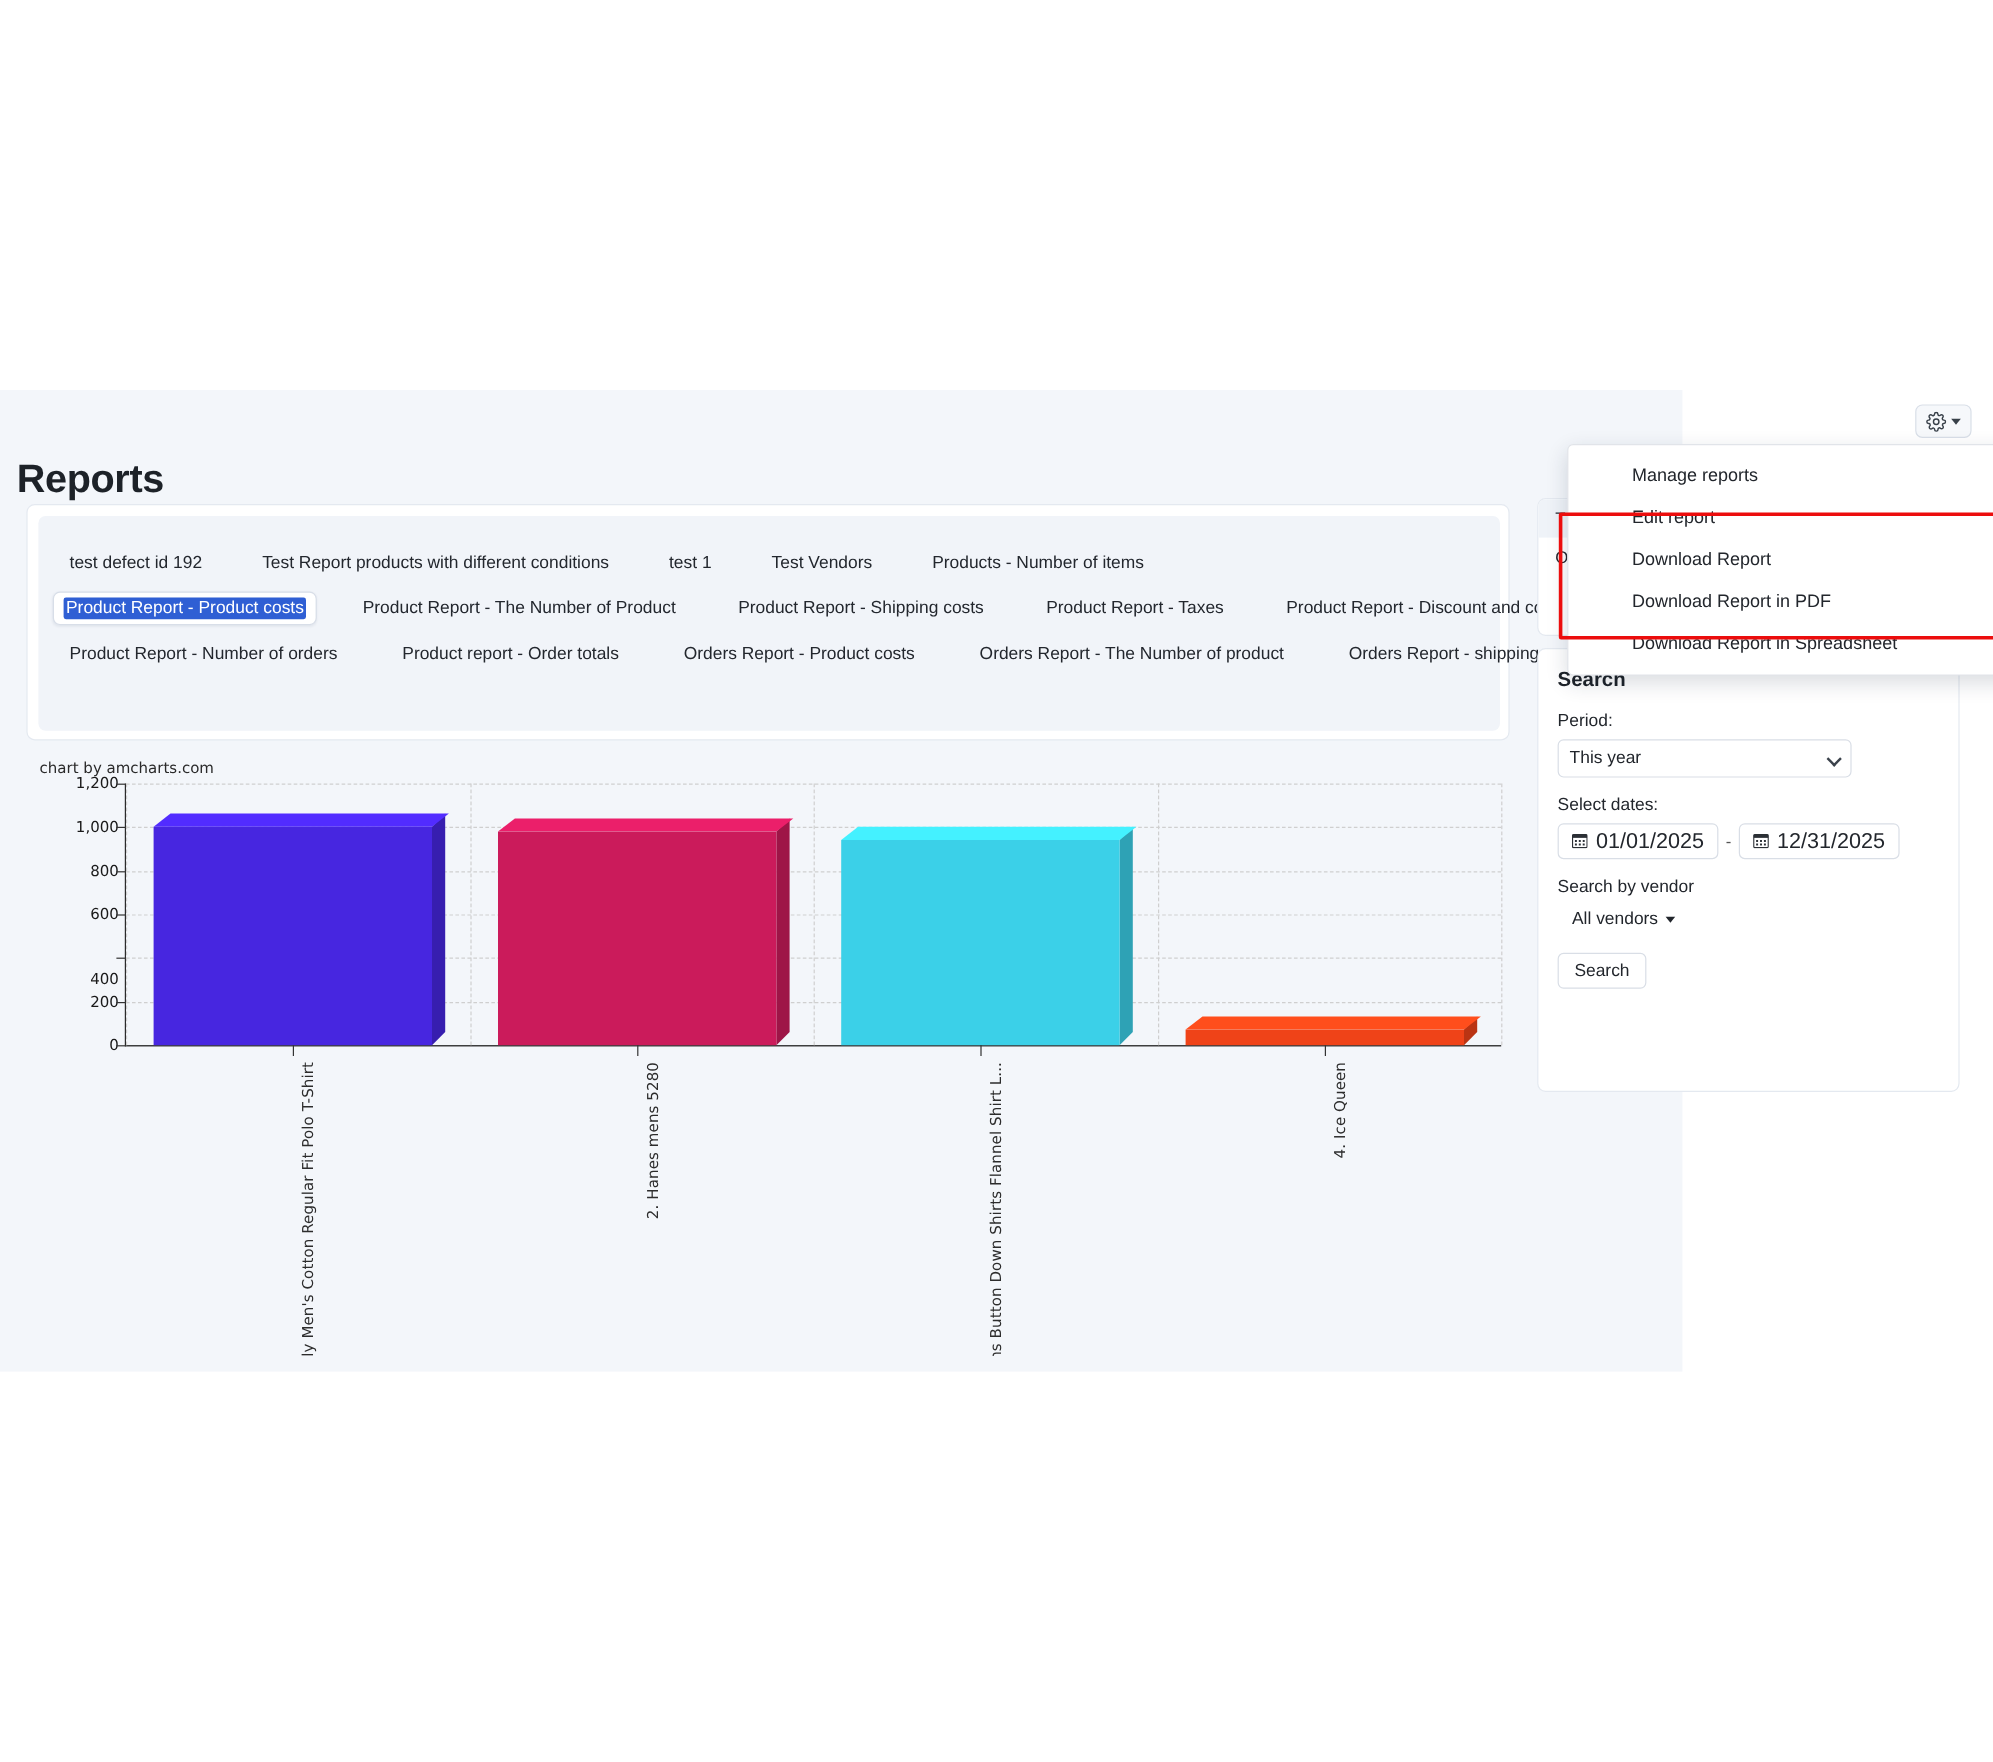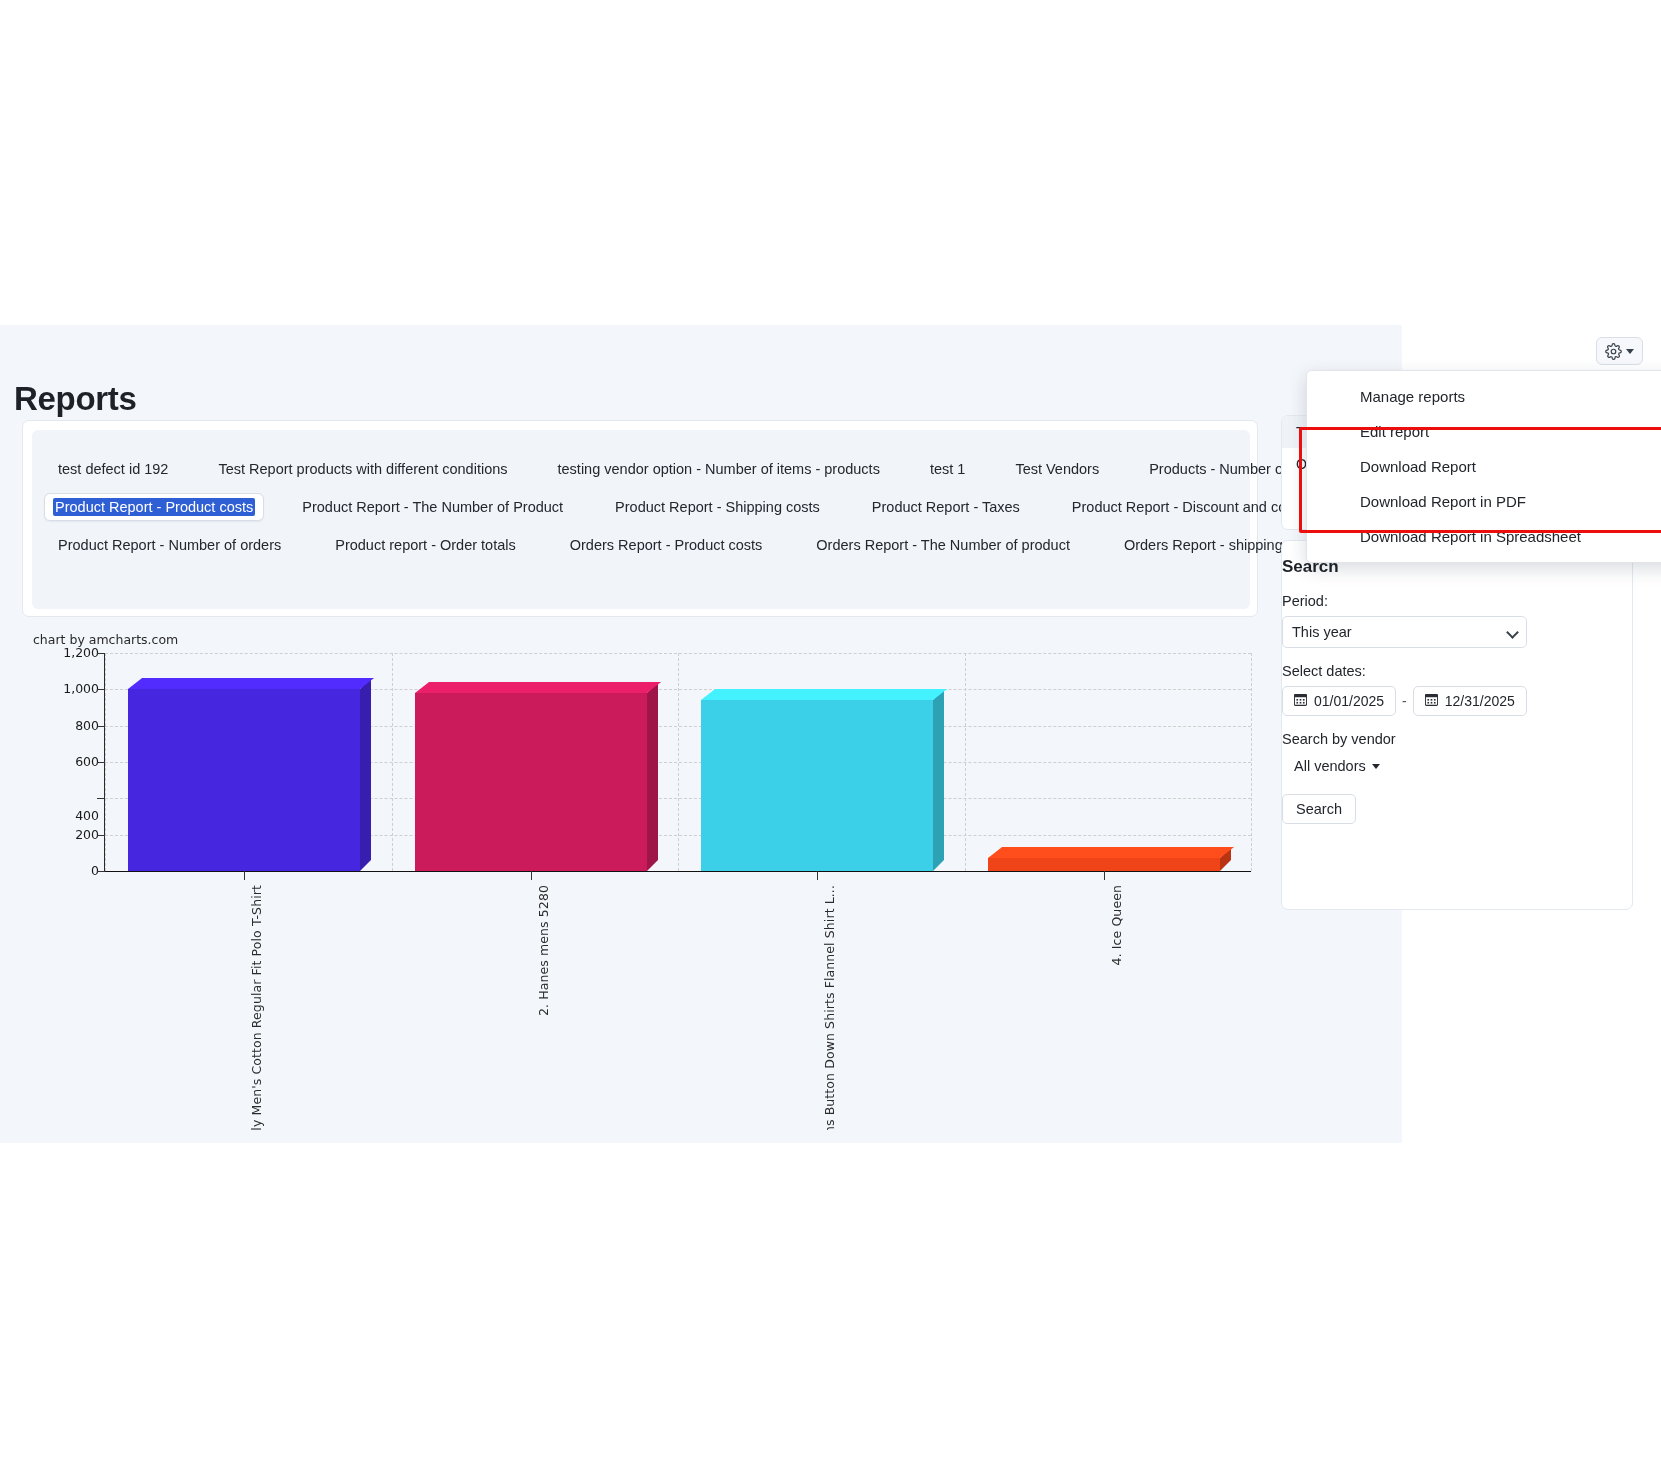--- a/index.html
+++ b/index.html
@@ -220,21 +220,21 @@
   }
   .behind-row.head { background: #eff3f8; }
 
   .search-card {
     position: absolute;
     left: 0px; top: 215px;
     width: 352px; height: 370px;
     background: #ffffff;
     border: 1px solid #e4e9f0;
     border-radius: 7px;
-    padding: 16px 0;
+    padding: 16px 16px;
     z-index: 12;
   }
   .search-title { font-size: 17px; font-weight: bold; color: #1d2228; margin-bottom: 16px; }
   .fld-label { font-size: 14.5px; color: #22262c; margin-bottom: 7px; }
   .sel-period {
     width: 245px; height: 32px;
     border: 1px solid #d9dee6; border-radius: 5px;
     background: #fff;
     font-size: 14.5px; color: #22262c;
     padding: 0 26px 0 9px;
@@ -247,21 +247,21 @@
     width: 9px; height: 9px;
     border-right: 2px solid #3b424b; border-bottom: 2px solid #3b424b;
     transform: rotate(45deg);
     pointer-events: none;
   }
   .dates-row { display: flex; align-items: center; gap: 6px; margin-bottom: 15px; }
   .date-box {
     display: flex; align-items: center; gap: 7px;
     border: 1px solid #d9dee6; border-radius: 5px;
     height: 30px; padding: 0 11px;
-    font-size: 14px; color: #22262c;
+    font-size: 18px; color: #22262c;
     background: #fff;
   }
   .date-dash { color: #555; font-size: 14px; }
   .vendor-dd {
     display: inline-flex; align-items: center; gap: 6px;
     font-size: 14.5px; color: #22262c;
     padding: 4px 8px 4px 12px;
     margin-bottom: 16px;
     cursor: pointer;
   }
@@ -282,21 +282,20 @@
 
   <div class="page">
 
     <div class="page-title">Reports</div>
 
     <div class="tabs-card">
       <div class="tabs-inner" id="tabs-inner">
           <div class="tab-row" style="gap: 22px;">
             <div class="tab">test defect id 192</div>
             <div class="tab">Test Report products with different conditions</div>
-            <div class="tab">testing vendor option - Number of items - products</div>
             <div class="tab">test 1</div>
             <div class="tab">Test Vendors</div>
             <div class="tab">Products - Number of items</div>
           </div>
           <div class="tab-row" style="gap: 24px;">
             <div class="tab active"><span class="sel">Product Report - Product costs</span></div>
             <div class="tab">Product Report - The Number of Product</div>
             <div class="tab">Product Report - Shipping costs</div>
             <div class="tab">Product Report - Taxes</div>
             <div class="tab">Product Report - Discount and coupons</div>

